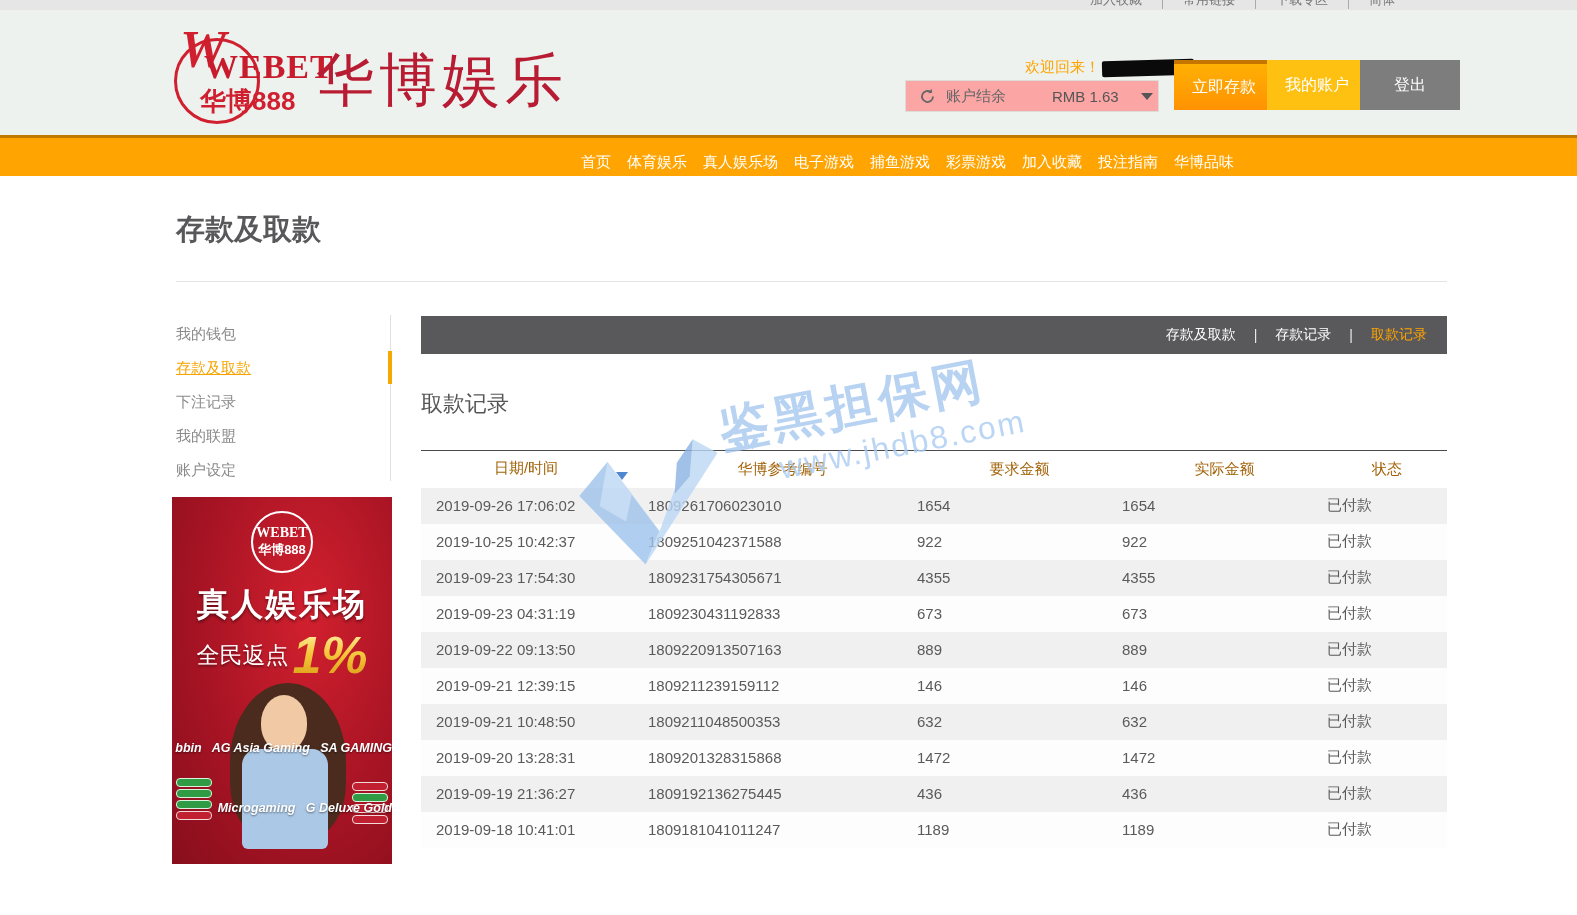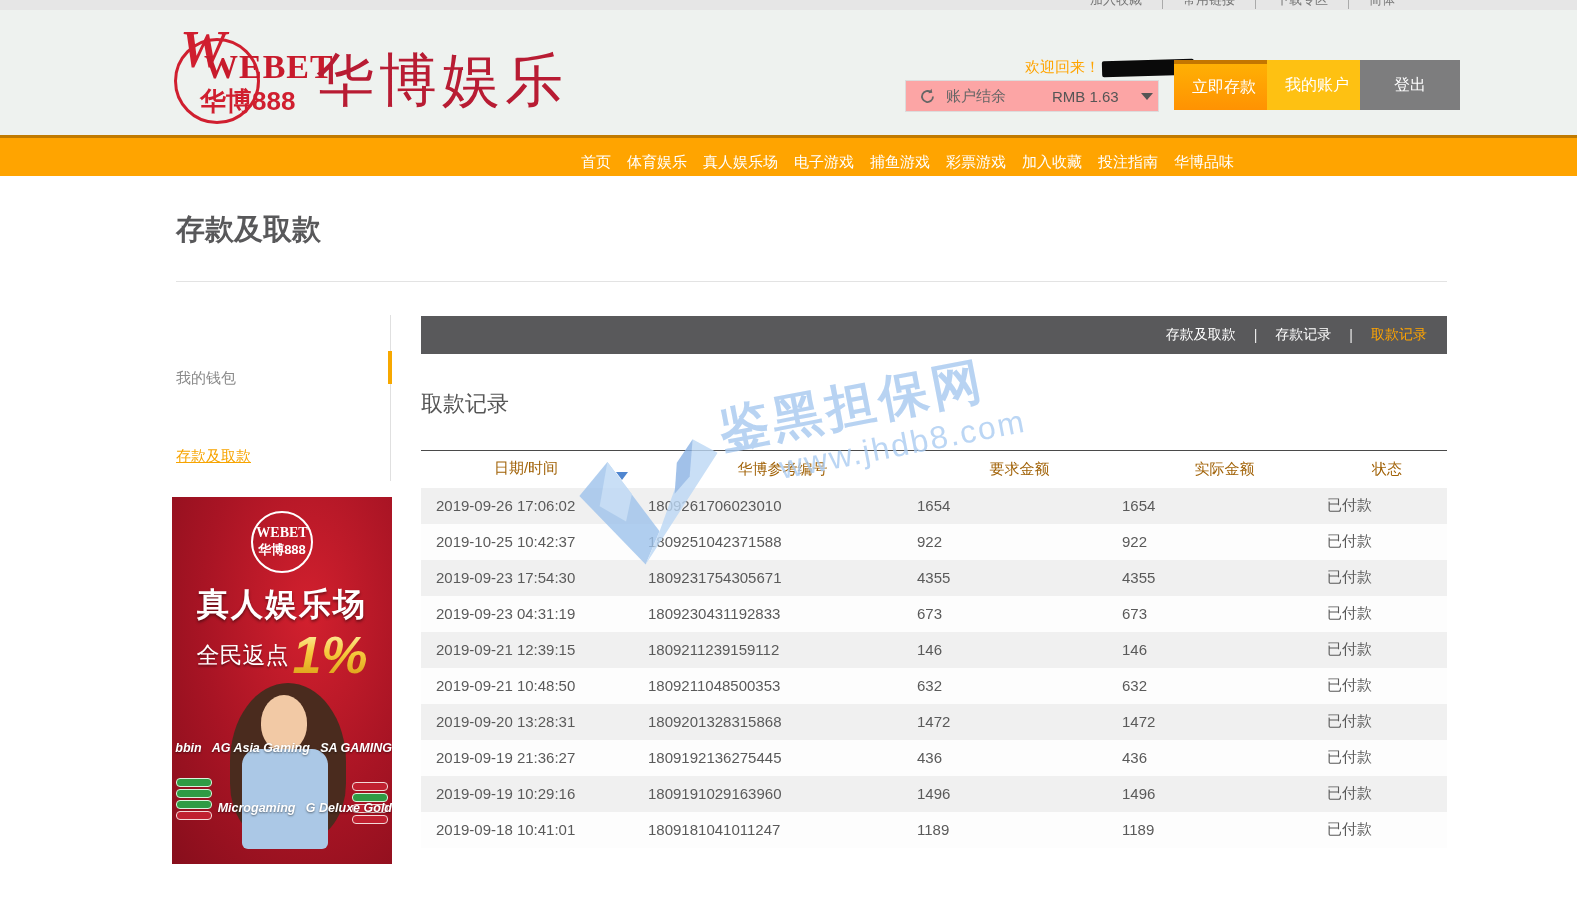--- a/index.html
+++ b/index.html
@@ -38,21 +38,21 @@
   .nav { position:absolute; left:0; top:135px; width:100%; height:41px; background:#ffa400; border-top:3px solid #c07a00; }
   .nav-inner { position:absolute; left:378px; right:140px; top:0; height:48px; display:flex; align-items:center; justify-content:center; }
   .nav-item { color:#fff; font-size:15px; padding:0 8px; cursor:pointer; white-space:nowrap; }
 
   
   .page-title { position:absolute; left:176px; top:210px; font-size:29px; font-weight:bold; color:#58585a; }
   .title-divider { position:absolute; left:176px; top:281px; width:1271px; height:1px; background:#e3e3e3; }
 
   
   .sidebar { position:absolute; left:176px; top:320px; width:210px; }
-  .sidebar-item { height:34px; line-height:28px; font-size:15px; color:#8a8a8a; cursor:pointer;margin-top:44px; }
+  .sidebar-item { height:34px; line-height:28px; font-size:15px; color:#8a8a8a; cursor:pointer; }
   .sidebar-item.active { color:#f7a400; text-decoration:underline; }
   .sidebar-border { position:absolute; left:390px; top:315px; width:1px; height:166px; background:#e0e0e0; }
   .sidebar-active-bar { position:absolute; left:388px; top:351px; width:4px; height:33px; background:#f7a800; }
 
   
   .banner { position:absolute; left:172px; top:497px; width:220px; height:367px; overflow:hidden; color:#fff; cursor:pointer;
             background:radial-gradient(ellipse at 62% 32%, #d2202e 0%, #a81424 55%, #870e1c 100%); }
   .banner-logo-circle { width:62px; height:62px; border:2px solid #fff; border-radius:50%; margin:14px auto 0; display:flex; flex-direction:column; align-items:center; justify-content:center; }
   .banner-logo-word { font-family:"Liberation Serif", serif; font-size:14px; font-weight:bold; }
   .banner-logo-sub { font-size:13px; font-weight:bold; }
@@ -170,20 +170,21 @@
   <div class="page-title">存款及取款</div>
   <div class="title-divider"></div>
 
   <div class="sidebar">
   <div class="sidebar-item">我的钱包</div>
 
   <div class="sidebar-item active">存款及取款</div>
 
   <div class="sidebar-item">下注记录</div>
 
+  <div class="sidebar-item">我的联盟</div>
 
   <div class="sidebar-item">账户设定</div>
 </div>
   <div class="sidebar-border"></div>
   <div class="sidebar-active-bar"></div>
 
   <div class="banner">
     <div class="banner-logo-circle">
       <div class="banner-logo-word">WEBET</div>
       <div class="banner-logo-sub">华博888</div>
@@ -271,20 +272,27 @@
   </tr>
 
   <tr>
     <td class="c-date">2019-09-23 04:31:19</td>
     <td>1809230431192833</td>
     <td>673</td>
     <td>673</td>
     <td>已付款</td>
   </tr>
 
+  <tr>
+    <td class="c-date">2019-09-22 09:13:50</td>
+    <td>1809220913507163</td>
+    <td>889</td>
+    <td>889</td>
+    <td>已付款</td>
+  </tr>
 
   <tr>
     <td class="c-date">2019-09-21 12:39:15</td>
     <td>1809211239159112</td>
     <td>146</td>
     <td>146</td>
     <td>已付款</td>
   </tr>
 
   <tr>
@@ -304,27 +312,20 @@
   </tr>
 
   <tr>
     <td class="c-date">2019-09-19 21:36:27</td>
     <td>1809192136275445</td>
     <td>436</td>
     <td>436</td>
     <td>已付款</td>
   </tr>
 
-  <tr>
-    <td class="c-date">2019-09-19 10:29:16</td>
-    <td>1809191029163960</td>
-    <td>1496</td>
-    <td>1496</td>
-    <td>已付款</td>
-  </tr>
 
   <tr>
     <td class="c-date">2019-09-18 10:41:01</td>
     <td>1809181041011247</td>
     <td>1189</td>
     <td>1189</td>
     <td>已付款</td>
   </tr>
 </tbody>
     </table>

